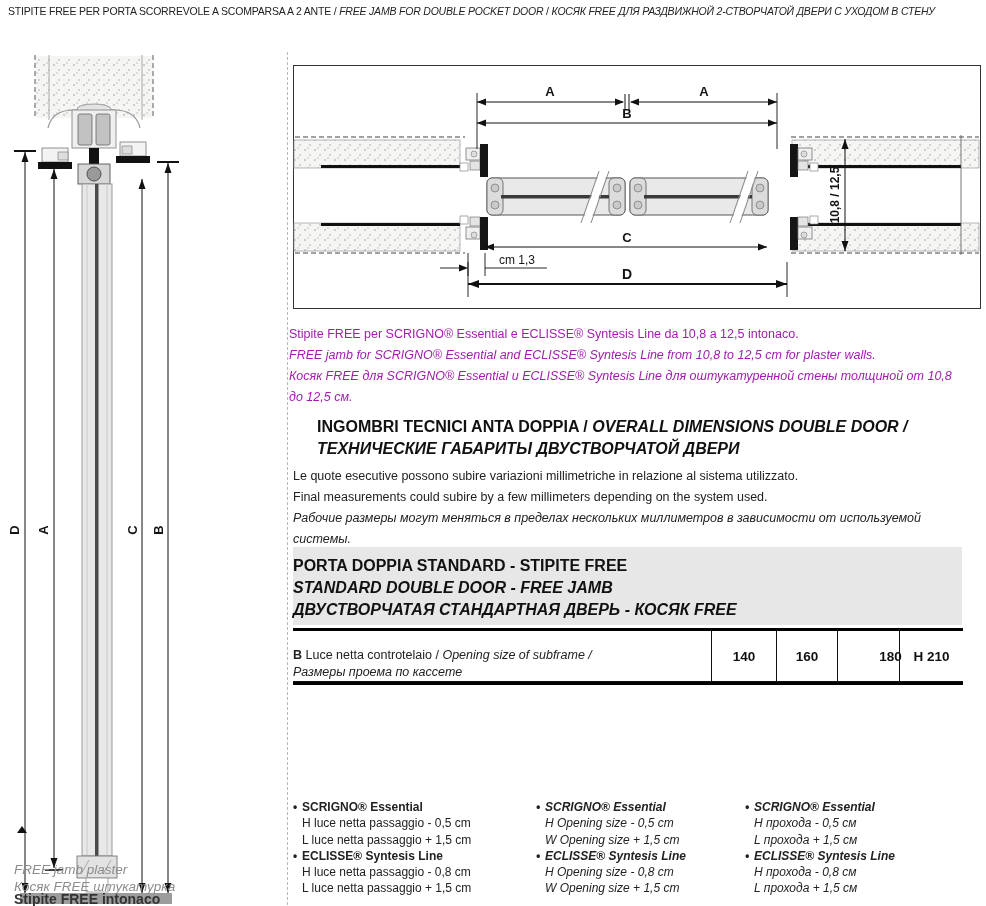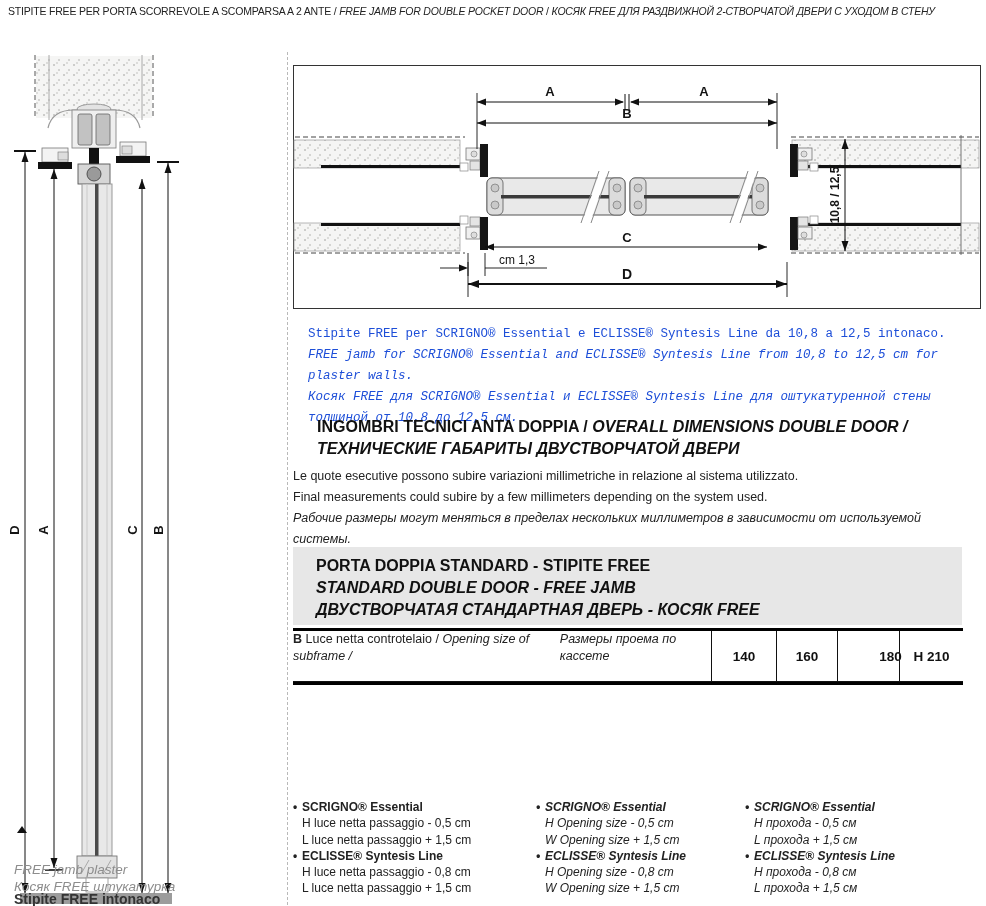--- a/index.html
+++ b/index.html
@@ -2,28 +2,28 @@
 <html><head>
 <meta charset="utf-8">
 <style>
   html,body{margin:0;padding:0;background:#ffffff;}
   body{font-family:"Liberation Sans","DejaVu Sans",sans-serif;color:#1c1c1c;}
   .page{position:relative;width:986px;height:906px;background:#fff;overflow:hidden;}
   .abs{position:absolute;}
   .hdr{left:8px;top:5px;width:974px;font-size:10.5px;letter-spacing:-0.2px;color:#222;white-space:nowrap;}
   .hdr i{font-style:italic;}
   .dashsep{left:287px;top:52px;height:853px;width:0;border-left:1px dashed #b9b9b9;}
-  .plancap{left:308px;top:324px;width:670px;font-size:12.5px;line-height:21px;color:#1d4ed8;font-family:Liberation Mono, monospace;}
+  .plancap{left:289px;top:324px;width:670px;font-size:12.5px;line-height:21px;color:#a21caf;}
   .heading{left:293px;top:416px;width:680px;font-size:16px;font-weight:bold;line-height:22px;color:#111;margin-left:24px;}
   .notes{left:293px;top:466px;width:680px;font-size:12.5px;line-height:21px;color:#222;}
-  .banner{left:293px;top:547px;width:669px;height:78px;background:#e7e7e7;box-sizing:border-box;padding:8px 0 0 23px;font-size:16px;font-weight:bold;line-height:22px;color:#111;}
+  .banner{left:293px;top:547px;width:669px;height:78px;background:#e7e7e7;box-sizing:border-box;padding:8px 0 0 0;font-size:16px;font-weight:bold;line-height:22px;color:#111;}
   .tbl{left:293px;top:628px;width:670px;border-top:3px solid #000;border-bottom:3px solid #000;box-sizing:border-box;}
   .trow{display:flex;width:100%;box-sizing:border-box;}
   .trow + .tsep{border-top:1.5px solid #111;}
-  .tdesc{width:418px;box-sizing:border-box;display:flex;flex-direction:row;justify-content:flex-end;font-size:12.5px;line-height:17px;color:#222;}
+  .tdesc{width:418px;box-sizing:border-box;display:flex;flex-direction:column;justify-content:flex-end;font-size:12.5px;line-height:17px;color:#222;}
   .tval{box-sizing:border-box;border-left:1.2px solid #111;display:flex;align-items:center;justify-content:center;font-weight:bold;font-size:13.5px;color:#111;}
   .tv1{width:65px;}.tv2{width:61px;}.tv3{width:62px;padding-left:44px;}.tv4{width:64px;}
   .bcol{top:799px;font-size:12px;line-height:16.3px;color:#222;}
   .bcol .nline{font-weight:bold;}
   .bcol .bull{display:inline-block;width:9px;font-weight:bold;}
   .bcol .sline{padding-left:9px;}
   .bcol.it{font-style:italic;}
   .lcapt1{left:14px;top:891px;font-size:14px;font-weight:bold;color:#333;}
   .lcapt2{left:14px;top:862px;font-size:13.5px;font-style:italic;color:#8d8d8d;}
   .lcapt3{left:14px;top:879px;font-size:13.5px;font-style:italic;color:#8d8d8d;}

